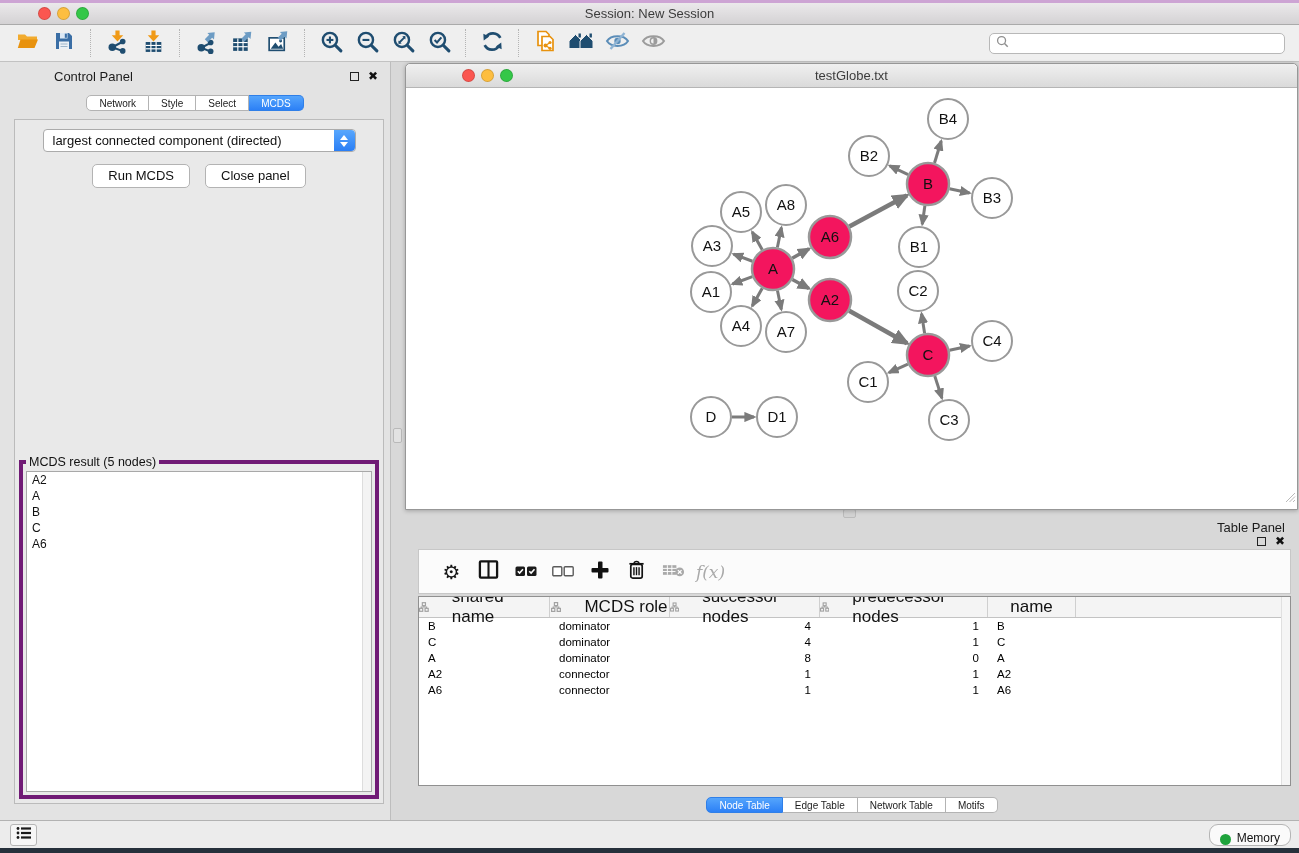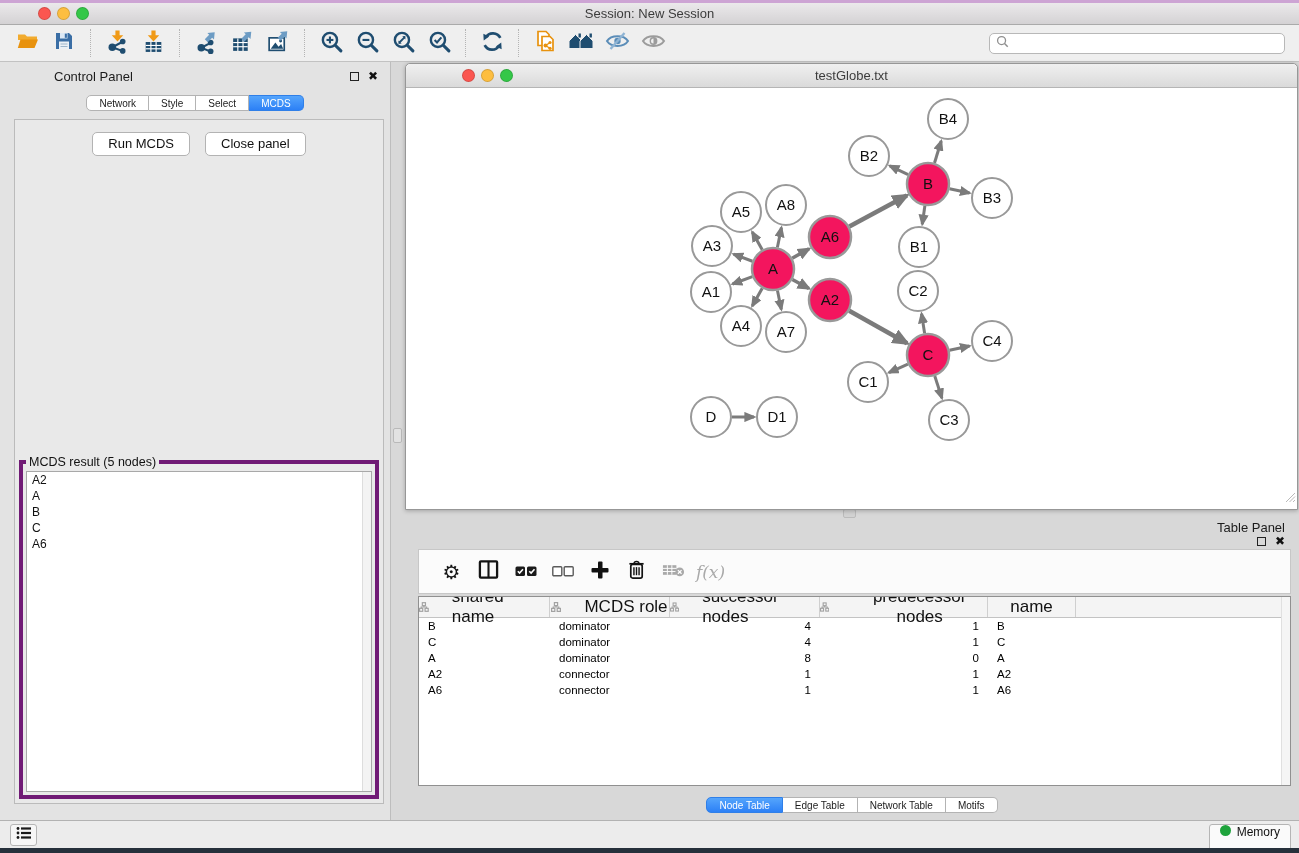--- a/index.html
+++ b/index.html
@@ -95,22 +95,22 @@
   .td.left { padding-left:9px; text-align:left; }
   .td.right { padding-right:9px; text-align:right; }
   .tbl-scroll { position:absolute; right:0; top:0; bottom:0; width:9px; background:#f5f5f5; border-left:1px solid #e0e0e0; }
 
   .tp-tabs-row { position:absolute; bottom:3px; left:0; right:0; display:flex; justify-content:center; }
 
   
   .status-bar { position:absolute; top:820px; left:0; right:0; height:28px; background:#ececec; border-top:1px solid #b2b2b2; }
   .list-btn { position:absolute; left:10px; top:3px; width:27px; height:22px; background:#f6f6f6; border:1px solid #b5b5b5; border-radius:3px;
     display:flex; align-items:center; justify-content:center; }
-  .memory-btn { position:absolute; right:8px; top:3px; height:30px; background:#fafafa; border:1px solid #b5b5b5; border-radius:3px;
-    display:flex; align-items:flex-start; gap:6px; padding:0 10px; font-size:12px; color:#111; }
+  .memory-btn { position:absolute; right:8px; top:3px; height:22px; background:#fafafa; border:1px solid #b5b5b5; border-radius:9px;
+    display:flex; align-items:flex-end; gap:6px; padding:0 10px; font-size:12px; color:#111; }
   .mem-dot { width:11px; height:11px; border-radius:50%; background:#1ea33c; }
   .desktop-strip-bottom { position:absolute; top:848px; left:0; right:0; height:5px; background:#26303b; }
 </style>
 </head>
 <body>
 
 <div class="screen">
 
   <div class="desktop-strip-top"></div>
 
@@ -293,20 +293,27 @@
       </div>
       <div class="cp-tabs-row">
           <div class="seg" id="cp-tabs">
             <div class="seg-tab">Network</div>
             <div class="seg-tab">Style</div>
             <div class="seg-tab">Select</div>
             <div class="seg-tab active">MCDS</div>
           </div>
         </div>
       <div class="cp-body">
+        <div class="dropdown">
+          <span class="dd-text">largest connected component (directed)</span>
+          <span class="dd-stepper">
+              <span class="dd-up"></span>
+              <span class="dd-down"></span>
+            </span>
+        </div>
         <div class="cp-buttons">
           <button class="mac-btn">Run MCDS</button>
           <button class="mac-btn">Close panel</button>
         </div>
         <fieldset class="result-fieldset">
           <legend>MCDS result (5 nodes)</legend>
           <div class="result-list" id="result-list">
             <div class="result-item">A2</div>
               <div class="result-item">A</div>
               <div class="result-item">B</div>
@@ -542,21 +549,21 @@
               <svg class="fork" width="10" height="10" viewBox="0 0 10 10">
                 <g fill="none" stroke="#777" stroke-width="1.2">
                   <rect x="3.4" y="0.6" width="3.2" height="3"></rect>
                   <rect x="0.6" y="6.4" width="3.2" height="3"></rect>
                   <rect x="6.2" y="6.4" width="3.2" height="3"></rect>
                   <path d="M5 3.6 V5 M2.2 6.4 V5 H7.8 V6.4"></path>
                 </g>
               </svg>
               <span>successor nodes</span>
             </div>
-            <div class="th" style="width: 168px; text-align: center;">
+            <div class="th" style="width: 168px;">
               <svg class="fork" width="10" height="10" viewBox="0 0 10 10">
                 <g fill="none" stroke="#777" stroke-width="1.2">
                   <rect x="3.4" y="0.6" width="3.2" height="3"></rect>
                   <rect x="0.6" y="6.4" width="3.2" height="3"></rect>
                   <rect x="6.2" y="6.4" width="3.2" height="3"></rect>
                   <path d="M5 3.6 V5 M2.2 6.4 V5 H7.8 V6.4"></path>
                 </g>
               </svg>
               <span>predecessor nodes</span>
             </div>

